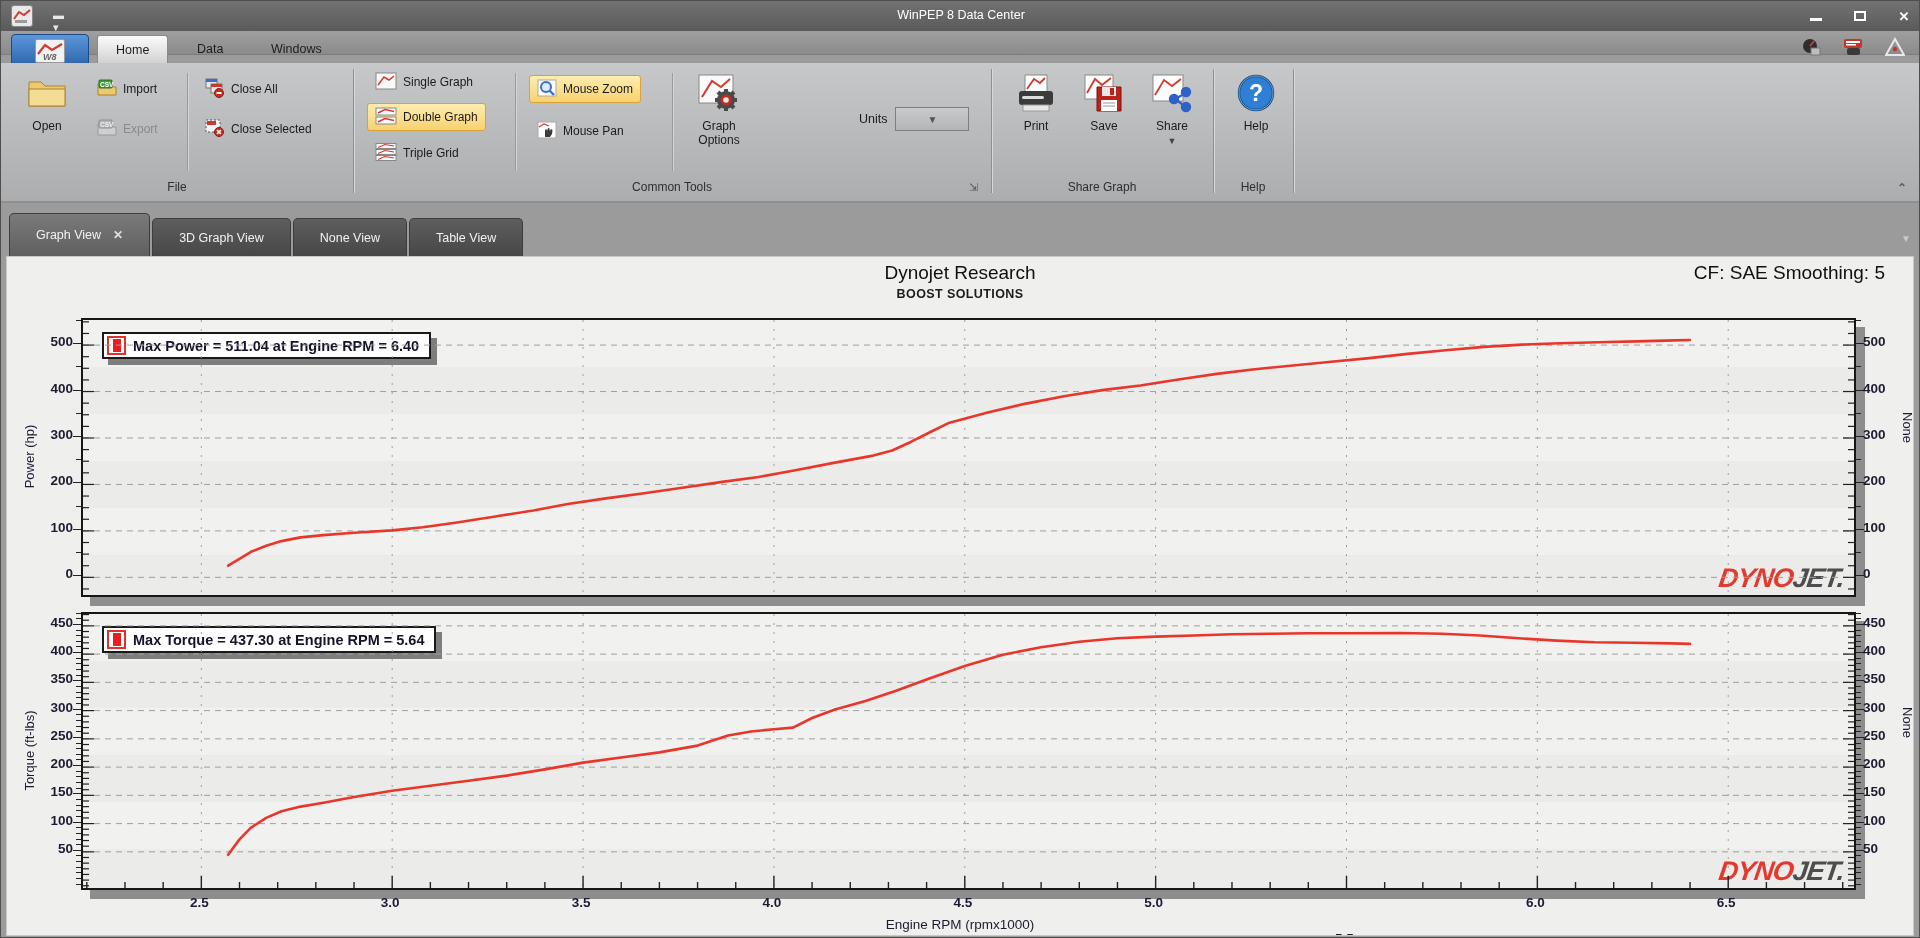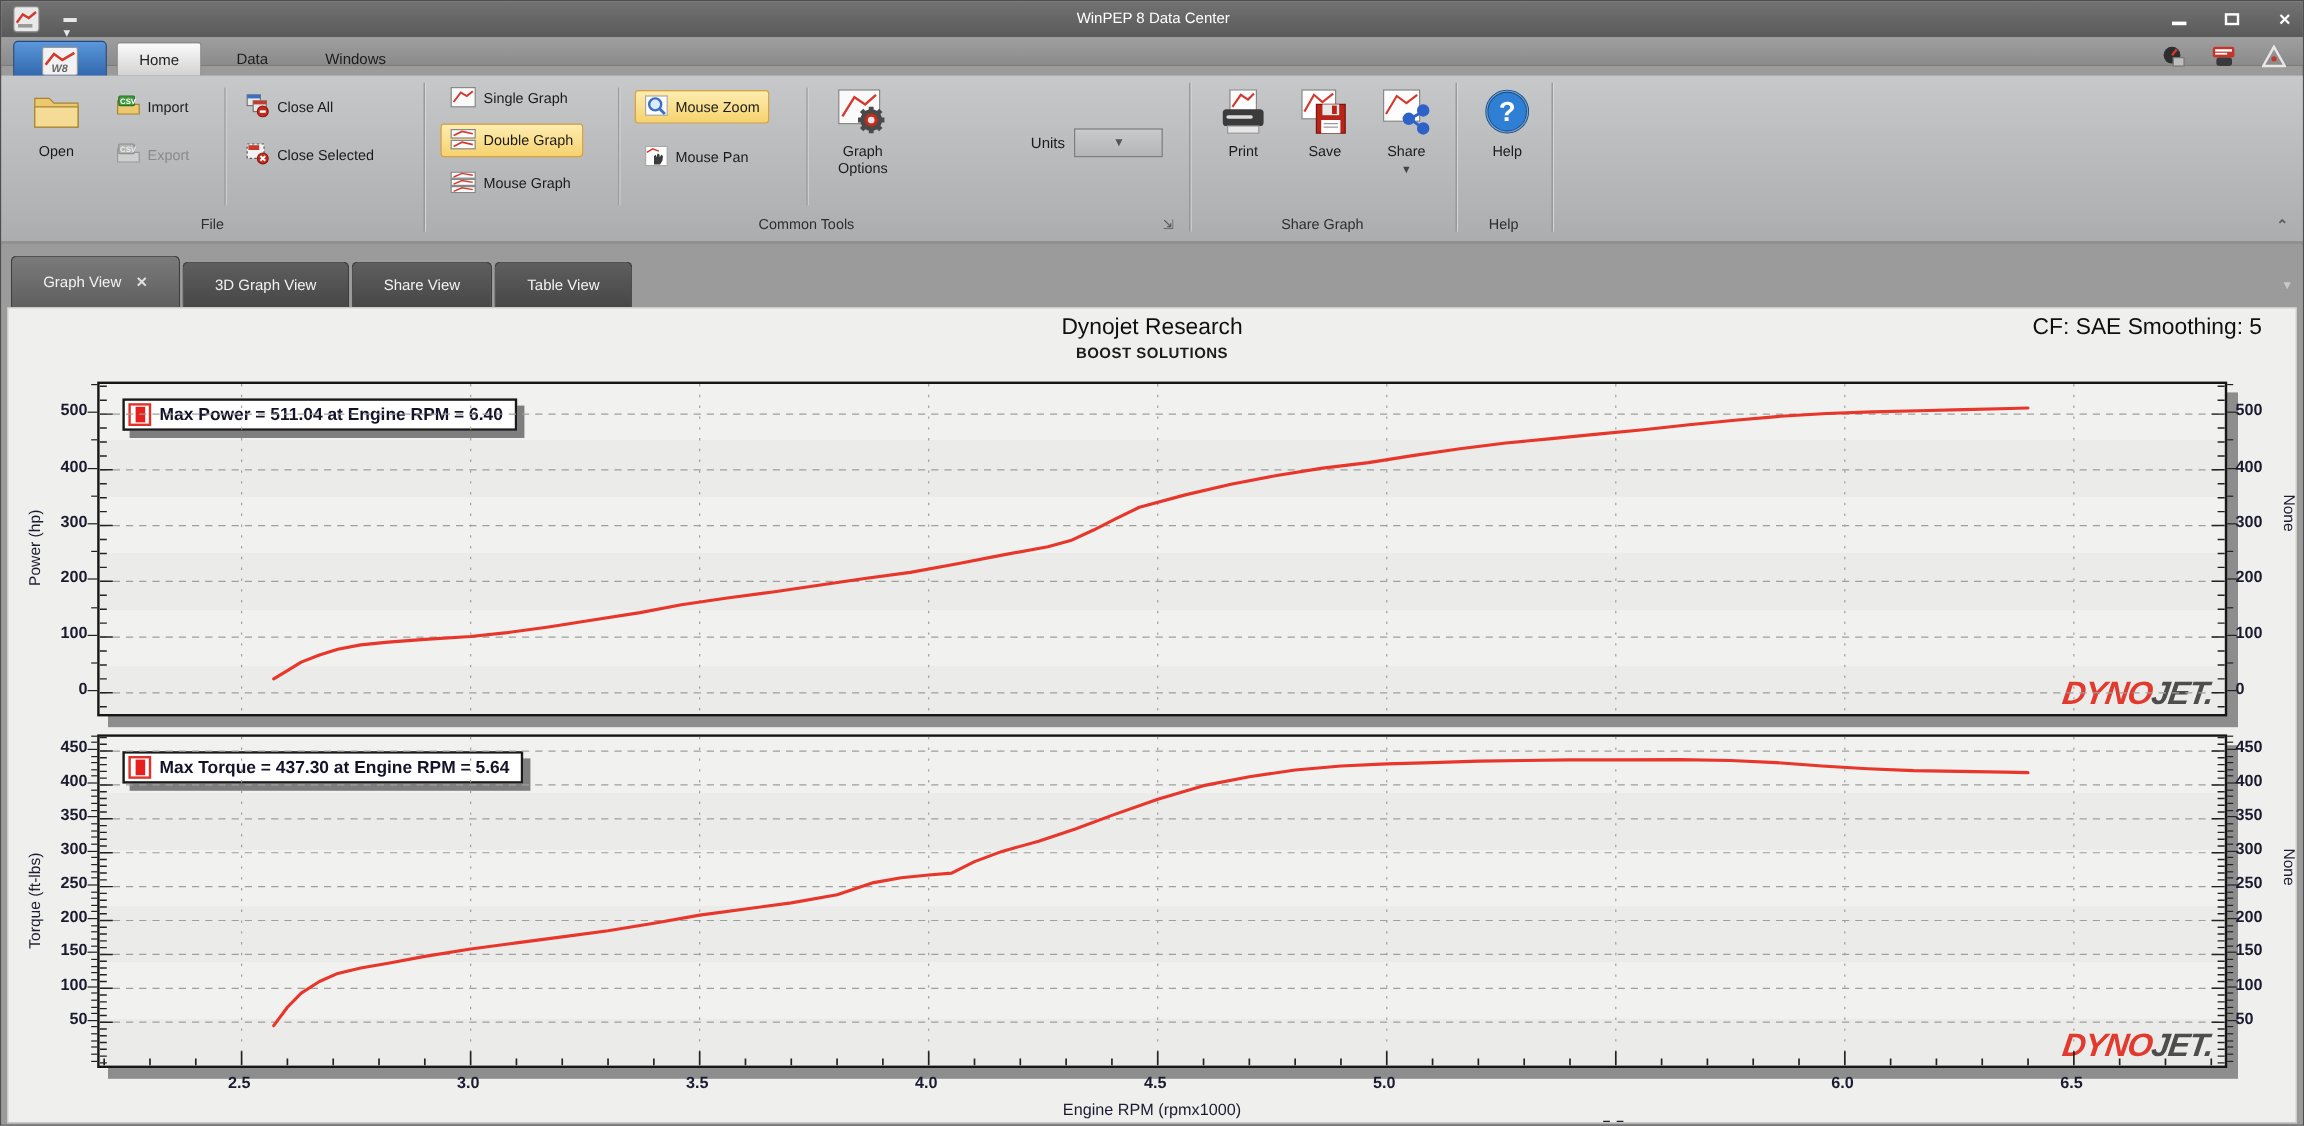--- a/index.html
+++ b/index.html
@@ -242,21 +242,21 @@
     <span>
       <svg width="22" height="18">
           <rect x="1" y="0.5" width="20" height="5" fill="#fafafa" stroke="#888"></rect>
           <rect x="1" y="6.5" width="20" height="5" fill="#fafafa" stroke="#888"></rect>
           <rect x="1" y="12.5" width="20" height="5" fill="#fafafa" stroke="#888"></rect>
           <polyline points="3,4.5 10,1.5 19,3" fill="none" stroke="#d23a30" stroke-width="1.2"></polyline>
           <polyline points="3,10.5 10,7.5 19,9" fill="none" stroke="#d23a30" stroke-width="1.2"></polyline>
           <polyline points="3,16.5 10,13.5 19,15" fill="none" stroke="#d23a30" stroke-width="1.2"></polyline>
         </svg>
     </span>
-    <span>Mouse Graph</span>
+    <span>Triple Grid</span>
   </div>
   <div class="gsub" style="left:514px"></div>
   <div class="smallbtn hl" style="left:528px; top:12px">
     <span>
       <svg width="20" height="18">
           <rect x="1" y="1" width="18" height="16" fill="#fdfdfd" stroke="#aaa"></rect>
           <circle cx="9" cy="8" r="5" fill="#dcebfa" stroke="#3a6fc4" stroke-width="2"></circle>
           <line x1="12.5" y1="11.5" x2="17" y2="16" stroke="#3a6fc4" stroke-width="2.4"></line>
         </svg>
     </span>
@@ -370,21 +370,21 @@
 <div class="workspace">
   <div class="vtabs">
     <div class="vtab active">
       <span>Graph View</span>
       <span class="x">✕</span>
     </div>
     <div class="vtab">
         <span>3D Graph View</span>
       </div>
     <div class="vtab">
-        <span>Share View</span>
+        <span>None View</span>
       </div>
     <div class="vtab">
         <span>Table View</span>
       </div>
   </div>
   <div class="tab-overflow">▼</div>
 
   <div class="doc" id="doc">
     <div class="hdr-title">Dynojet Research</div>
     <div class="hdr-sub">BOOST SOLUTIONS</div>

